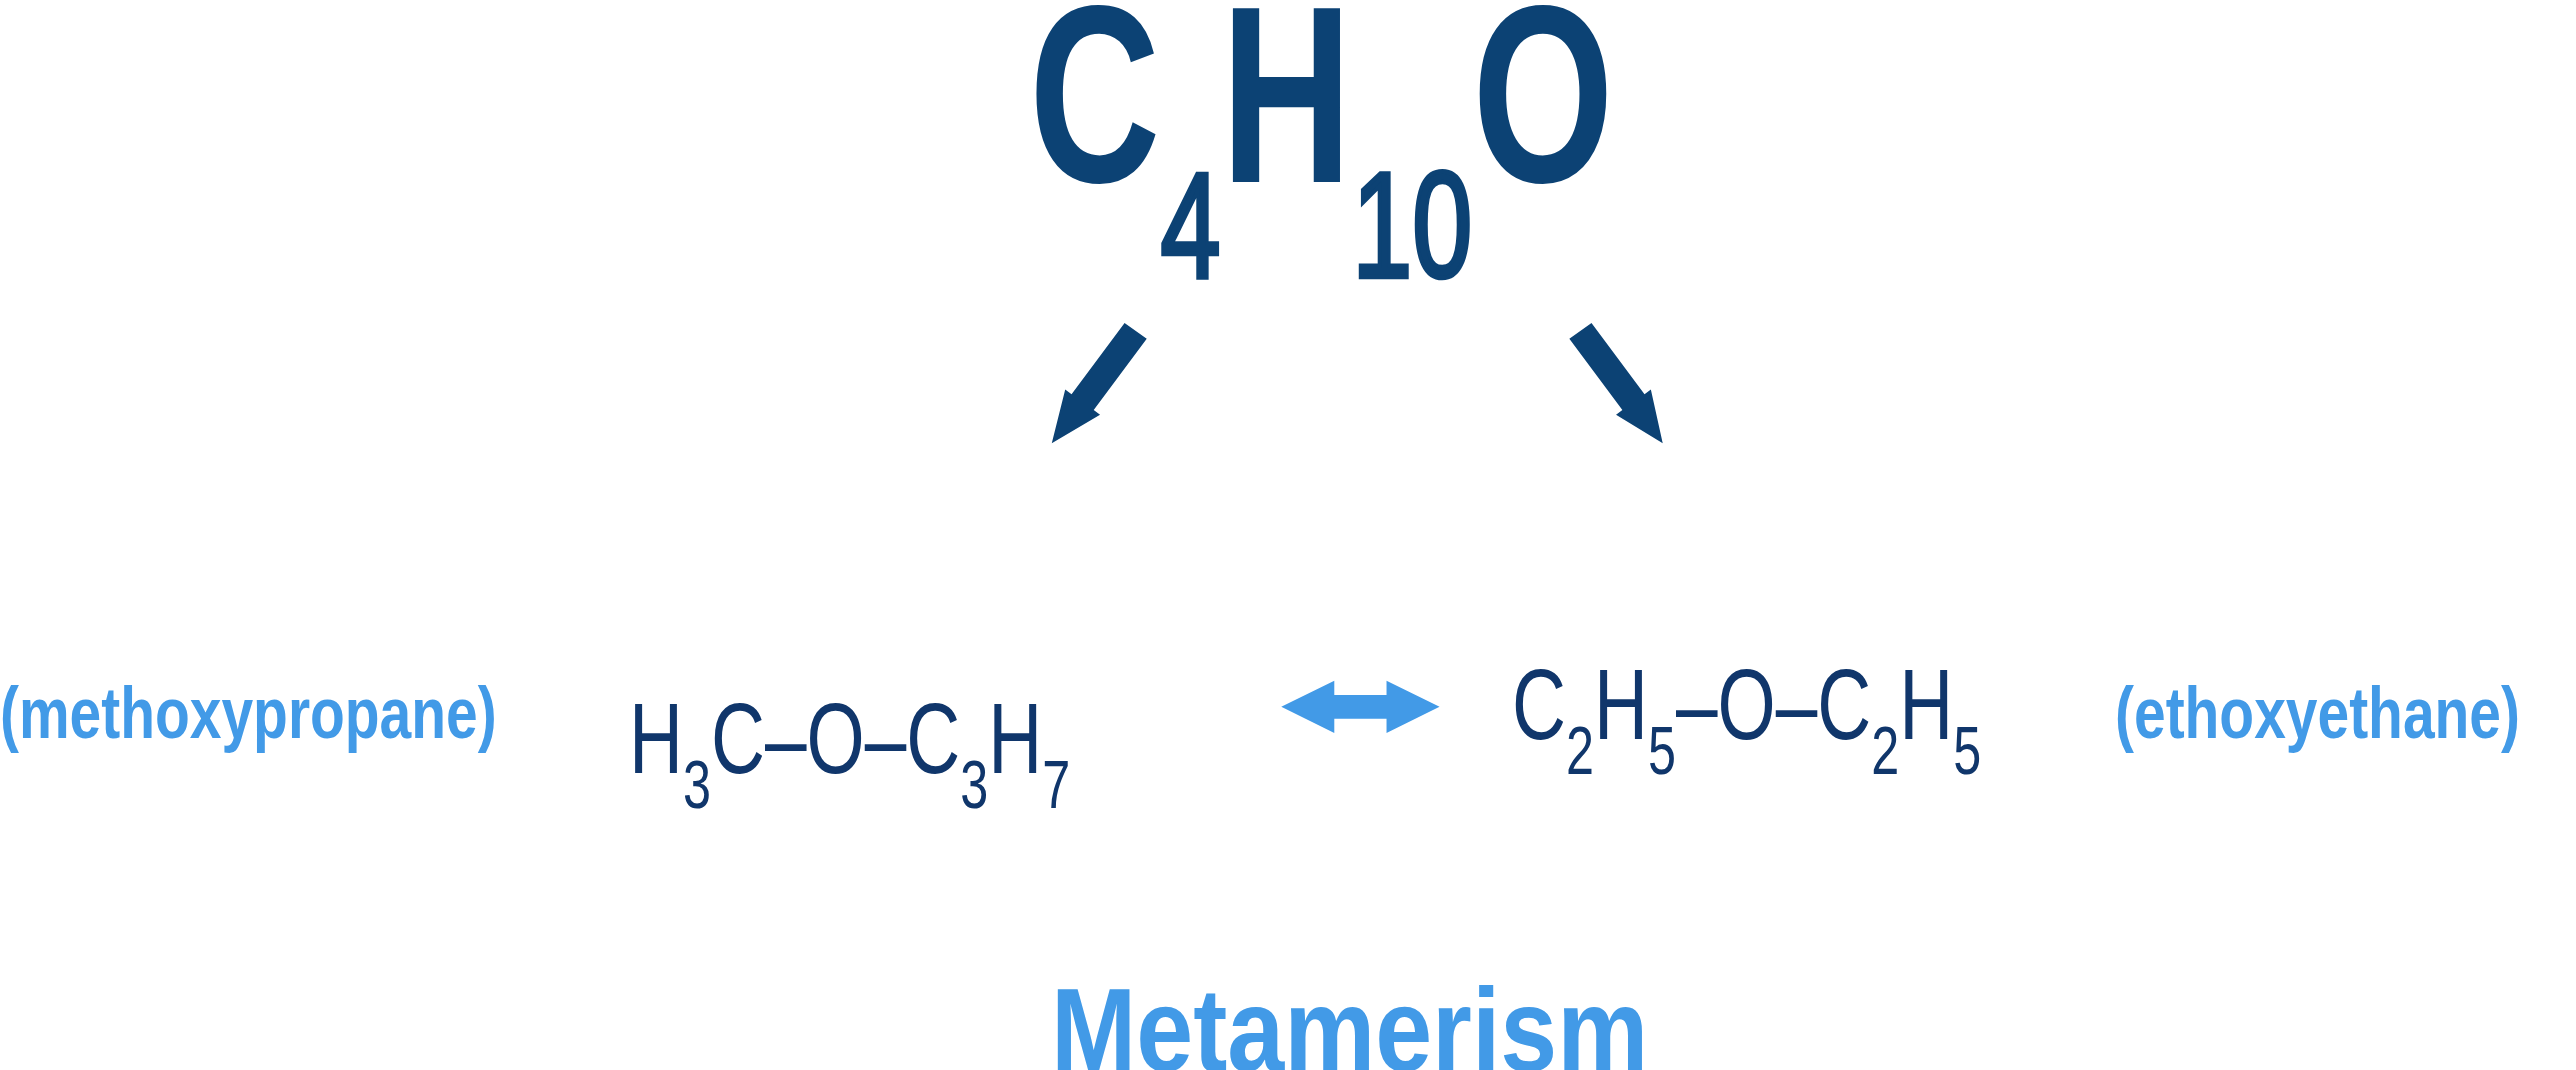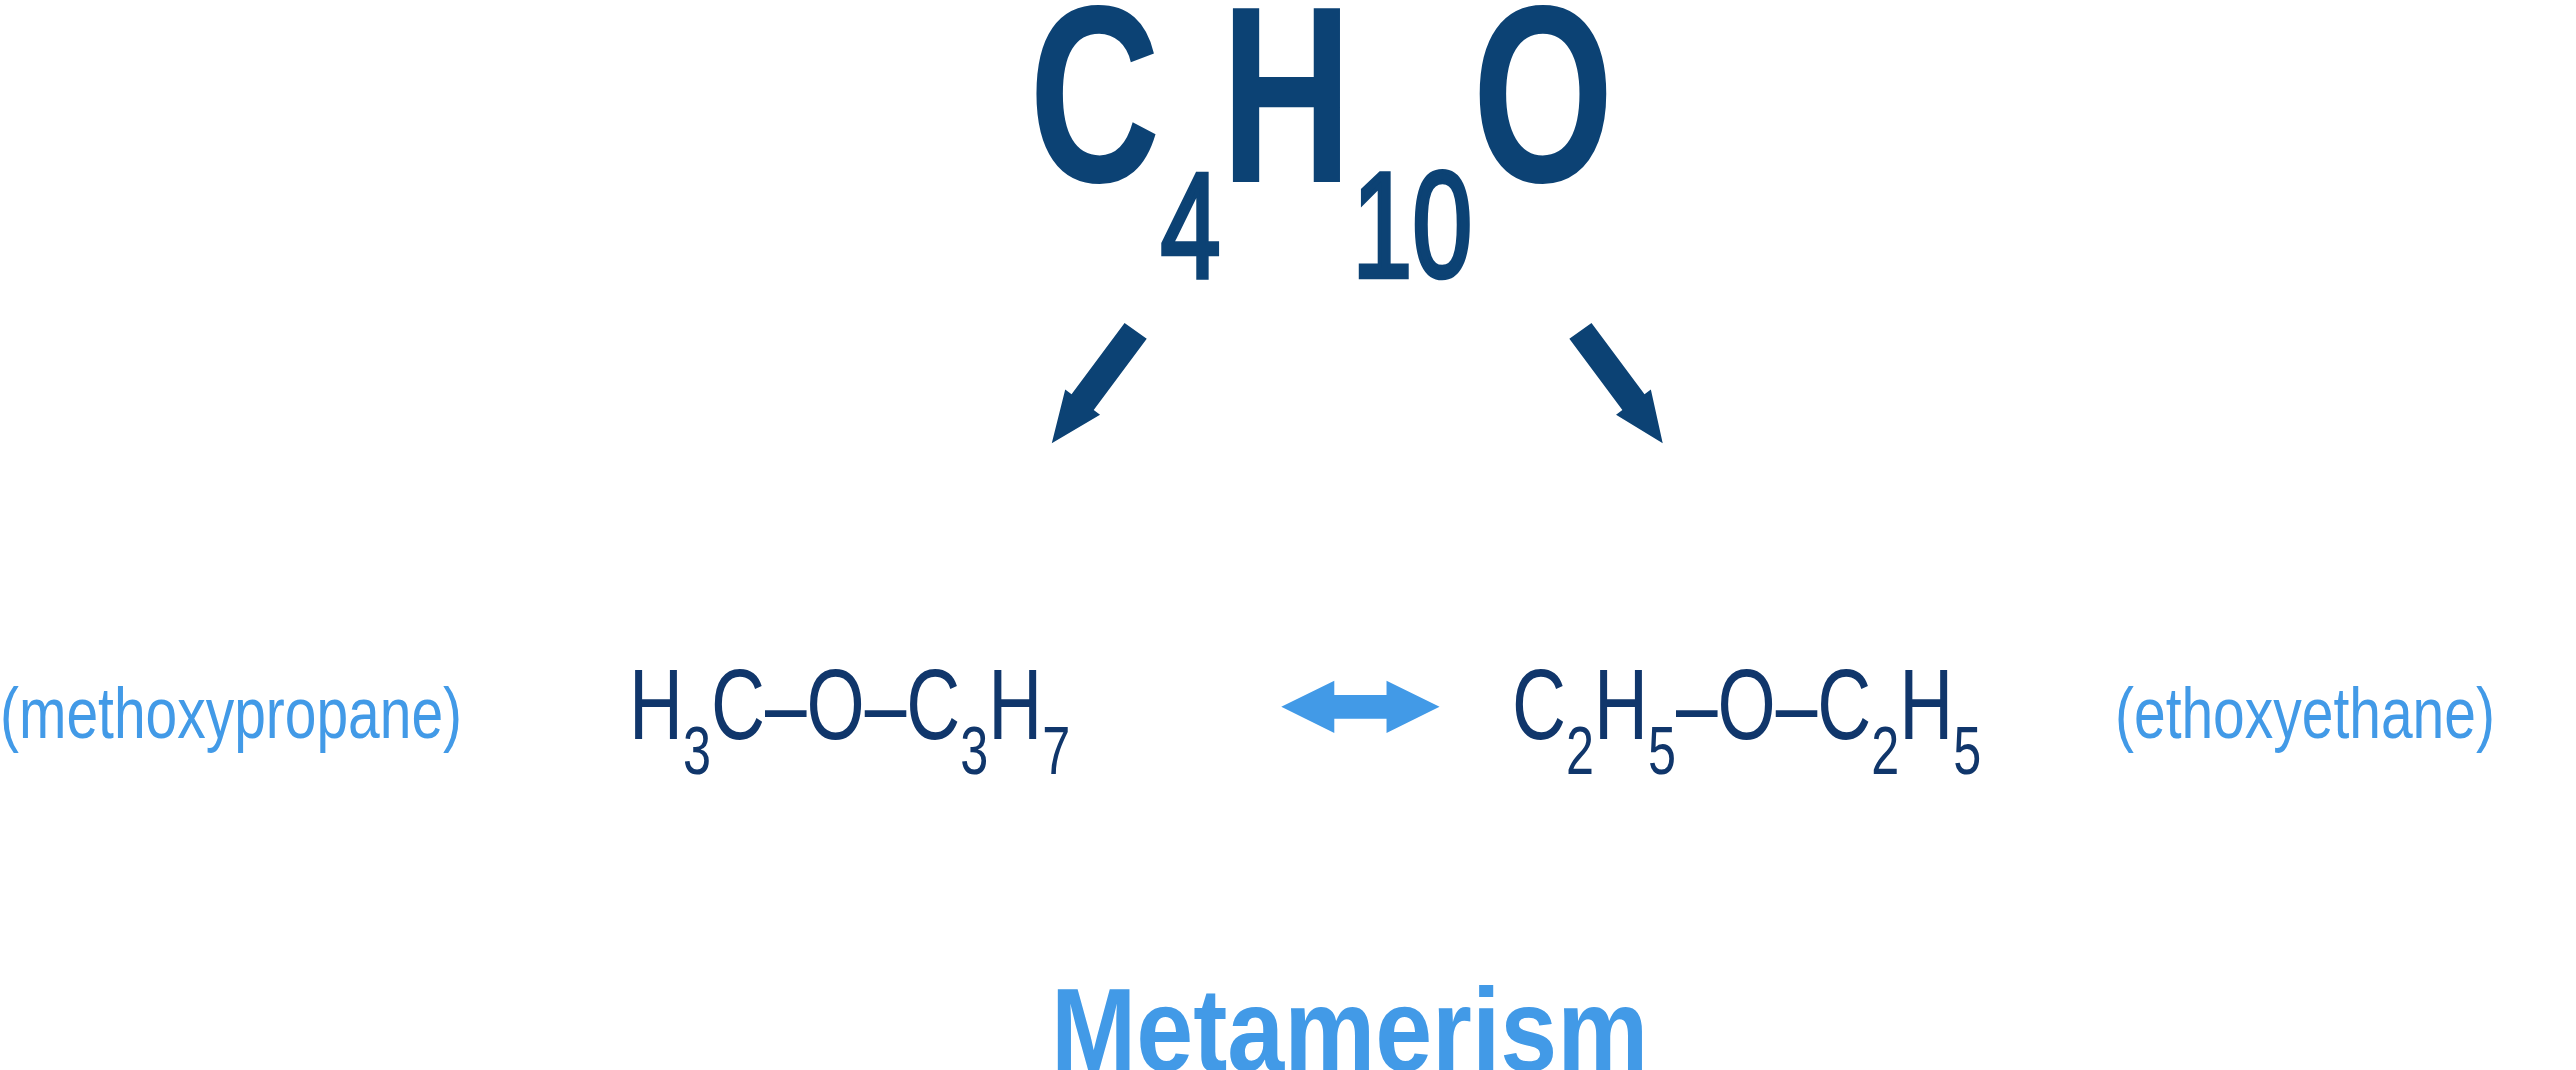--- a/index.html
+++ b/index.html
@@ -7,21 +7,21 @@
   .abs { position:absolute; white-space:nowrap; }
   .navy { color:#0c4274; }
   .navy2 { color:#10366b; }
   .light { color:#429ae7; }
   .cond { display:inline-block; transform-origin:left top; }
   
   .formula { left:1029px; top:-32px; font-size:253px; font-weight:bold; line-height:1; }
   .formula .sub { font-size:150px; position:relative; top:95px; font-weight:normal; -webkit-text-stroke:4.7px #0c4274; }
   
   .row { top:654px; font-size:101px; line-height:1; }
-  .name { font-size:73px; top:671px; font-weight:normal; }
+  .name { font-size:73px; top:671px; font-weight:bold; }
   .row .sub { font-size:68px; position:relative; top:35px; }
   .title { left:1051px; top:970px; font-size:119px; font-weight:bold; line-height:1; }
   svg { position:absolute; left:0; top:0; }
 </style>
 </head>
 <body>
 
 <div class="abs formula navy">
   <span class="cond" style="transform:scaleX(0.72);">
     <span>C</span><span class="sub">4</span><span>H</span><span class="sub">10</span><span>O</span>
@@ -37,21 +37,21 @@
   </g>
   <g fill="#429ae7">
     <polygon points="1619,893 1686,860 1686,878 1752,878 1752,860 1819,893 1752,926 1752,908 1686,908 1686,926"></polygon>
   </g>
 </svg>
 
 <div class="abs name light" style="left:0px;">
   <span class="cond" style="transform:scaleX(0.78);">(methoxypropane)</span>
 </div>
 
-<div class="abs row navy2" style="left:629px;">
+<div class="abs row navy2" style="left:629px;margin-top:34px;">
   <span class="cond" style="transform:scaleX(0.74);">
     <span>H</span><span class="sub">3</span><span>C</span><span>–</span><span>O</span><span>–</span><span>C</span><span class="sub">3</span><span>H</span><span class="sub">7</span>
   </span>
 </div>
 
 <div class="abs row navy2" style="left:1512px;text-decoration:underline;">
   <span class="cond" style="transform:scaleX(0.74);">
     <span>C</span><span class="sub">2</span><span>H</span><span class="sub">5</span><span>–</span><span>O</span><span>–</span><span>C</span><span class="sub">2</span><span>H</span><span class="sub">5</span>
   </span>
 </div>

